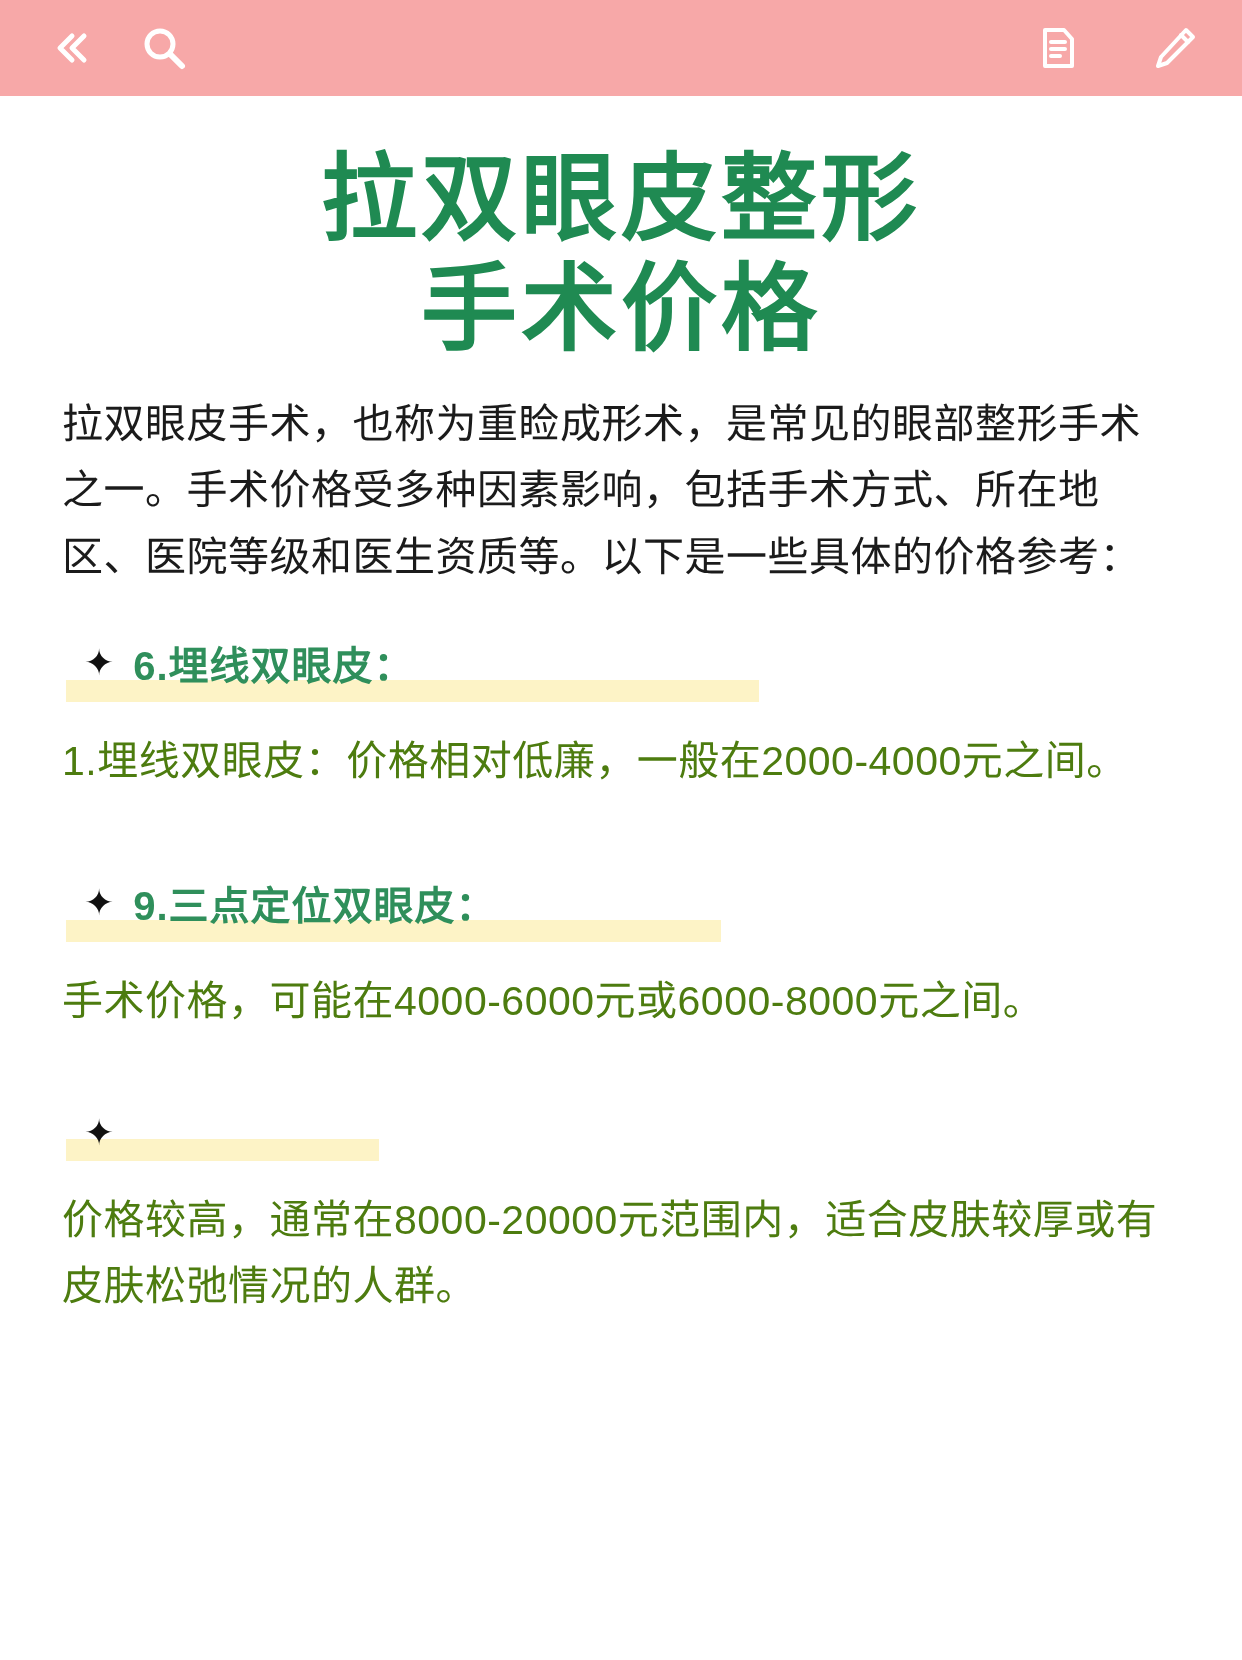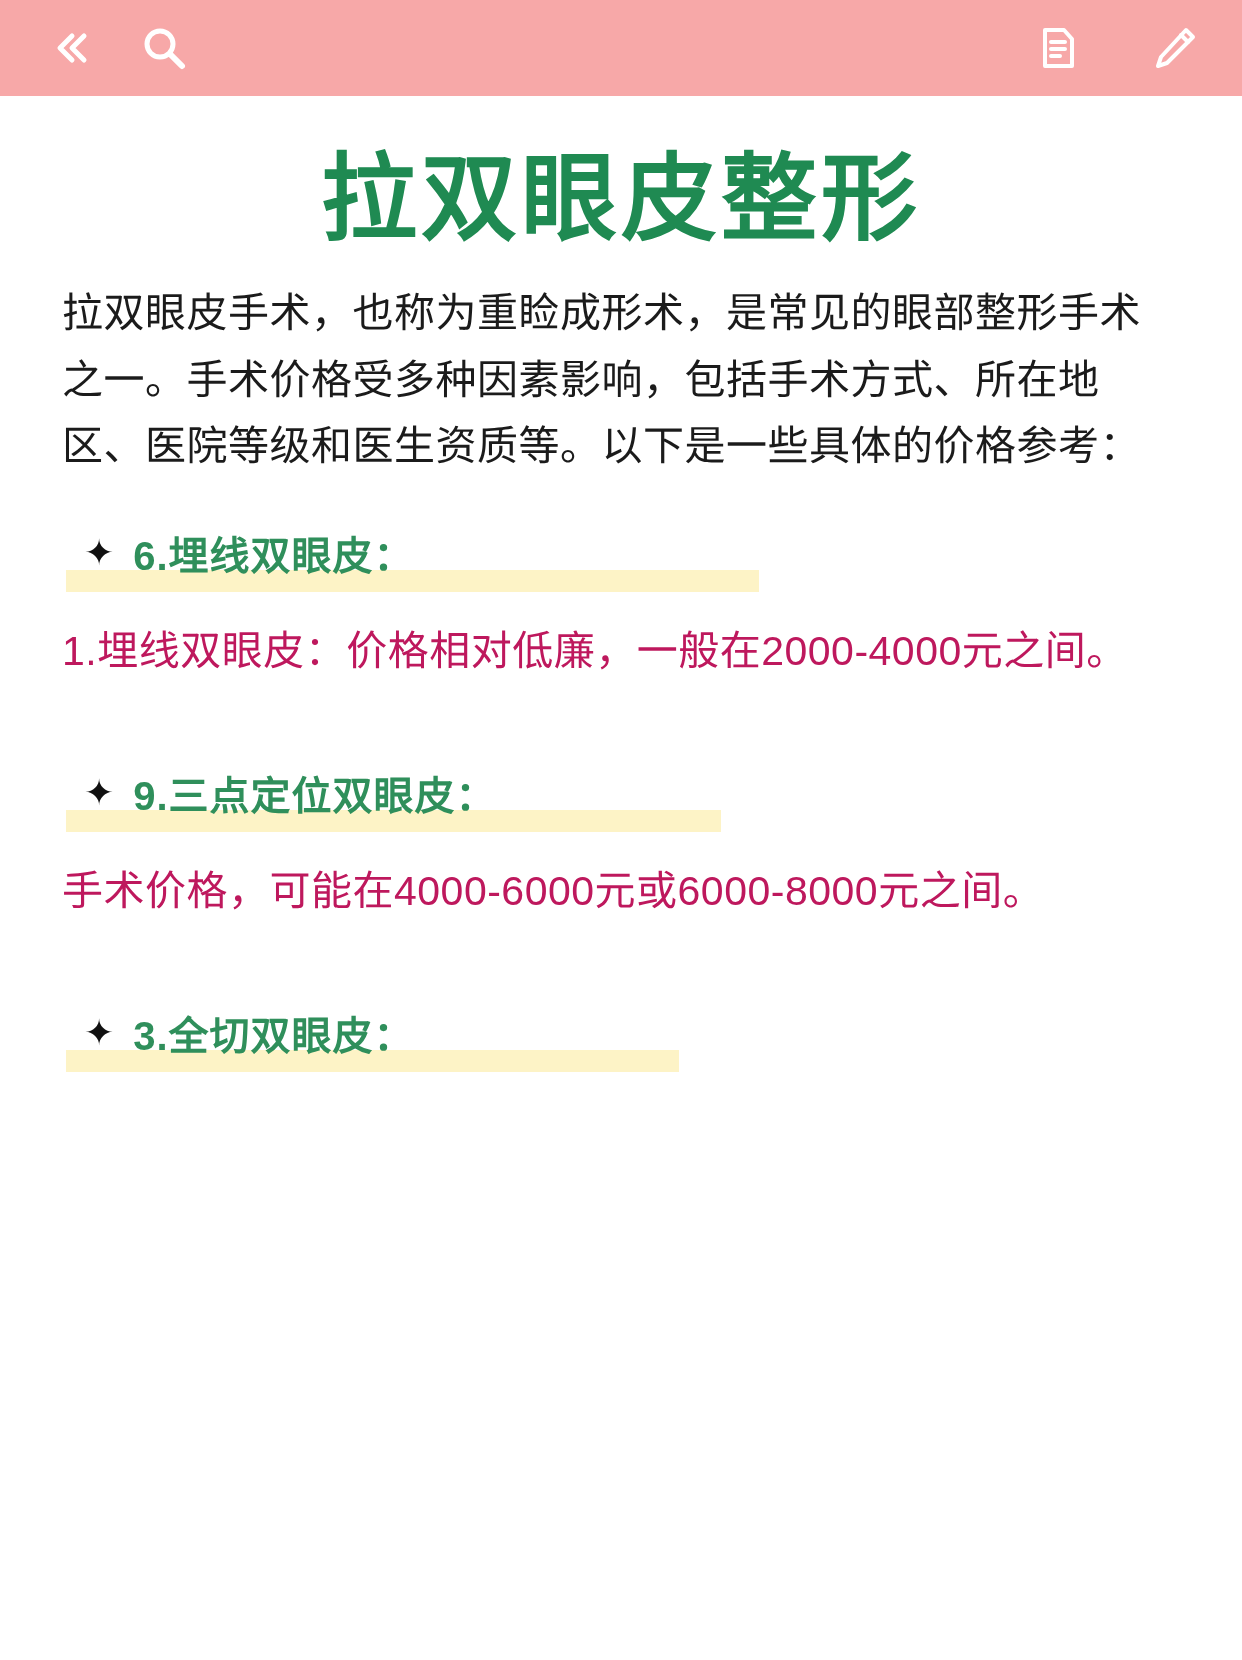--- a/index.html
+++ b/index.html
@@ -104,21 +104,21 @@
     height: 22px;
     background: #fdf3c6;
     z-index: 1;
   }
   .sec2 .highlight { right: -210px; }
   .sec3 .highlight { right: -250px; }
 
   .section-body {
     font-size: 41px;
     line-height: 1.62;
-    color: #be185d;
+    color: #4d7c0f;
     margin: 26px 0 0 0;
     letter-spacing: 0.5px;
   }
 
   .gap-lg { height: 56px; }
 </style>
 </head>
 <body>
 
 <div class="topbar">
@@ -150,20 +150,21 @@
         <path d="M33 13 L40 20" stroke="#ffffff" stroke-width="4" stroke-linecap="round"></path>
       </svg>
     </div>
   </div>
 </div>
 
 <div class="content">
 
   <h1 class="title">
     <span class="line">拉双眼皮整形</span>
+    <span class="line">手术价格</span>
   </h1>
 
   <p class="intro">拉双眼皮手术，也称为重睑成形术，是常见的眼部整形手术之一。手术价格受多种因素影响，包括手术方式、所在地区、医院等级和医生资质等。以下是一些具体的价格参考：</p>
 
   <div class="section sec1">
     <div class="section-heading">
       <span class="highlight"></span>
       <span class="heading-inner">
         <span class="star">✦</span>
         <span>6.埋线双眼皮：</span>
@@ -185,18 +186,18 @@
     <p class="section-body">手术价格，可能在4000-6000元或6000-8000元之间。</p>
   </div>
 
   <div class="gap-lg"></div>
 
   <div class="section sec3">
     <div class="section-heading sec3">
       <span class="highlight"></span>
       <span class="heading-inner">
         <span class="star">✦</span>
-        <span>3.全切双眼皮：</span>
       </span>
     </div>
+    <p class="section-body">价格较高，通常在8000-20000元范围内，适合皮肤较厚或有皮肤松弛情况的人群。</p>
   </div>
 
 </div>
 
 </body></html>

